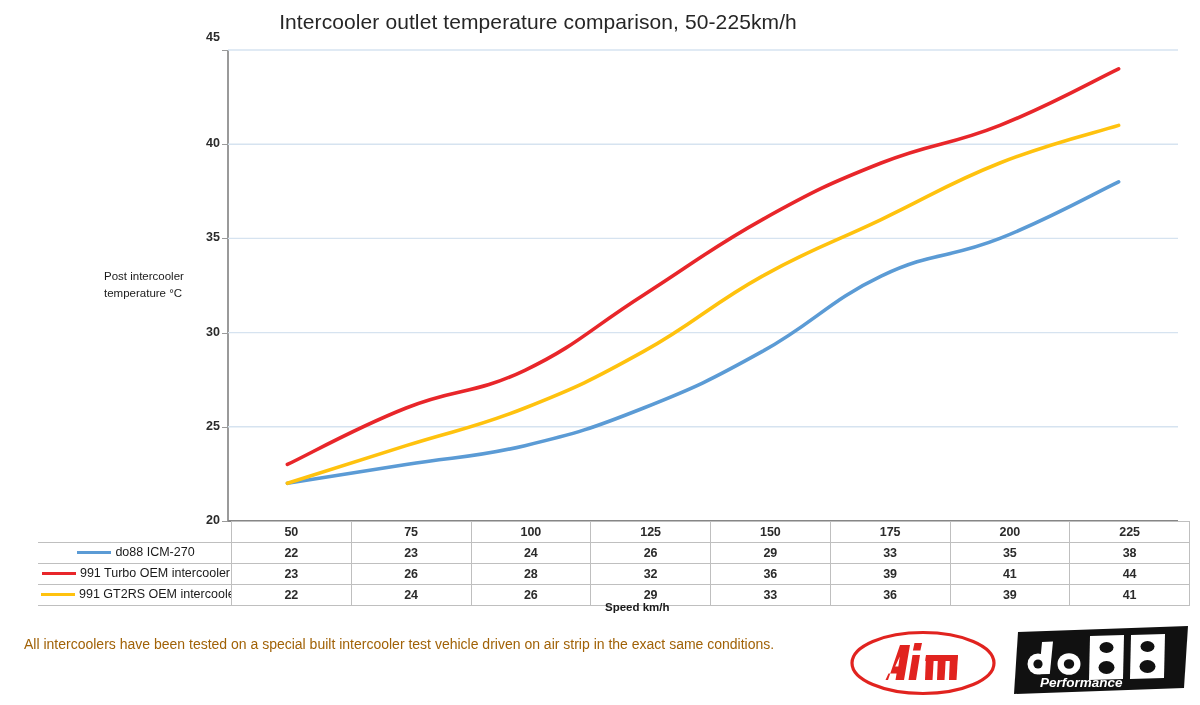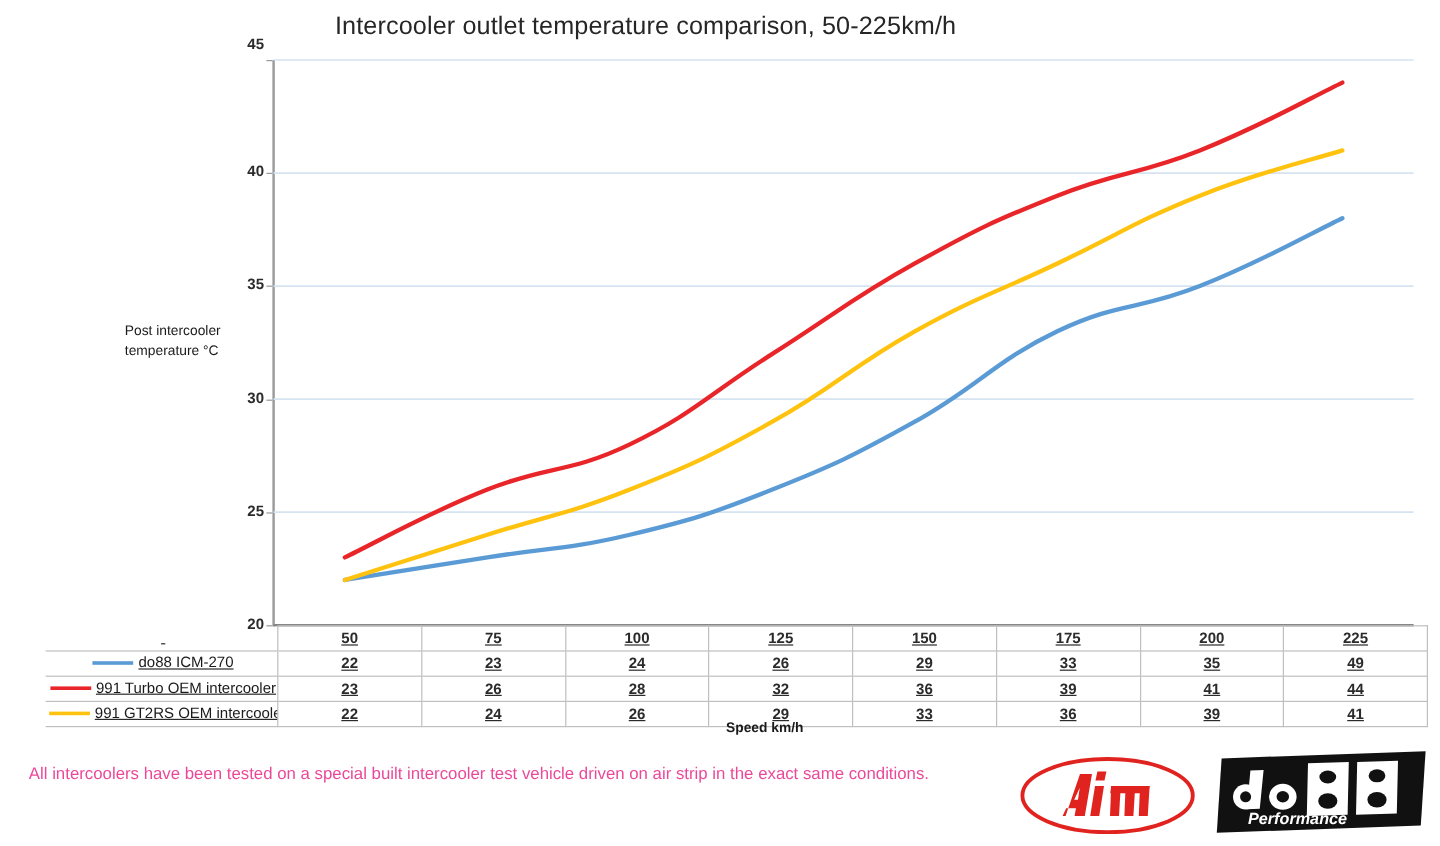--- a/index.html
+++ b/index.html
@@ -104,21 +104,20 @@
   }
   #data-table td {
     height: 20px;
     padding: 0;
     border: 1px solid #bfbfbf;
     text-align: center;
     font-weight: bold;
     color: #2b2b2b;
     vertical-align: middle;
     line-height: 19px;
-    text-decoration: underline;
   }
   #data-table td.legend-cell {
     width: 190px;
     text-align: center;
     border-left: none;
     padding-left: 3px;
     white-space: nowrap;
     overflow: hidden;
   }
   #data-table tr.header-row td.legend-cell {
@@ -155,21 +154,21 @@
     font-weight: bold;
     color: #1a1a1a;
   }
 
   
   #footnote {
     position: absolute;
     left: 24px;
     top: 636px;
     font-size: 14px;
-    color: #ec4899;
+    color: #a16207;
     white-space: nowrap;
   }
 
   
   #logos {
     position: absolute;
     right: 10px;
     top: 612px;
     height: 88px;
     display: flex;
@@ -237,21 +236,21 @@
       </tr>
       <tr>
         <td class="legend-cell"><span class="legend-swatch" style="background: rgb(91, 155, 213);"></span><span class="legend-text">do88 ICM-270</span></td>
         <td class="value-cell">22</td>
         <td class="value-cell">23</td>
         <td class="value-cell">24</td>
         <td class="value-cell">26</td>
         <td class="value-cell">29</td>
         <td class="value-cell">33</td>
         <td class="value-cell">35</td>
-        <td class="value-cell">49</td>
+        <td class="value-cell">38</td>
       </tr>
       <tr>
         <td class="legend-cell"><span class="legend-swatch" style="background: rgb(232, 38, 42);"></span><span class="legend-text">991 Turbo OEM intercooler</span></td>
         <td class="value-cell">23</td>
         <td class="value-cell">26</td>
         <td class="value-cell">28</td>
         <td class="value-cell">32</td>
         <td class="value-cell">36</td>
         <td class="value-cell">39</td>
         <td class="value-cell">41</td>

